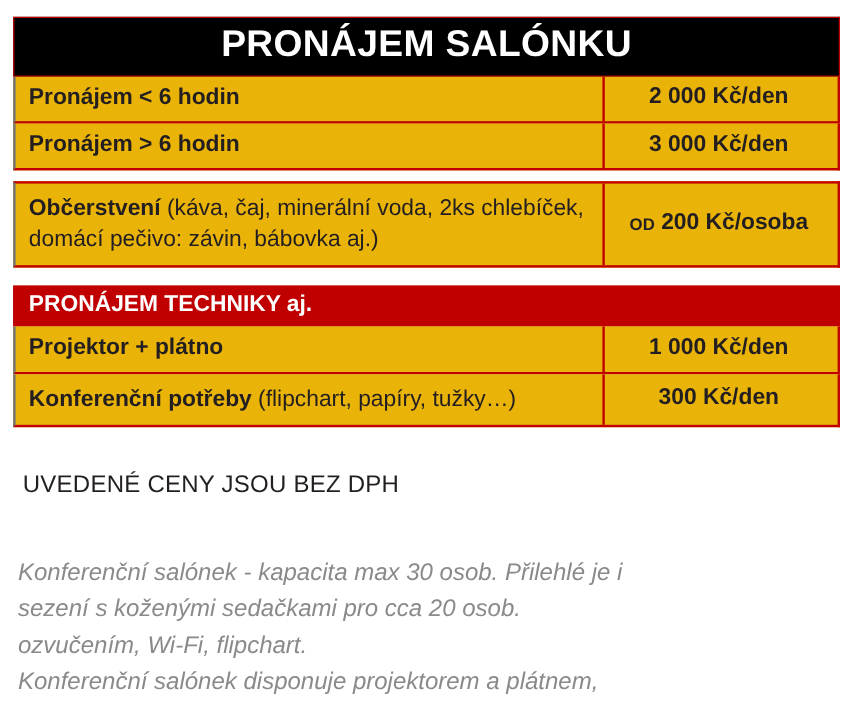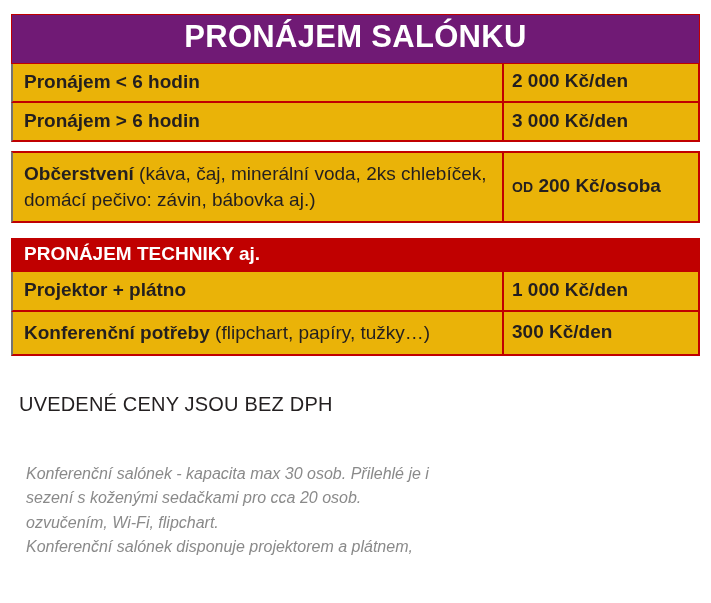--- a/index.html
+++ b/index.html
@@ -28,21 +28,21 @@
     top: 14px;
     width: 689px;
   }
   .row {
     display: flex;
     width: 100%;
     box-sizing: border-box;
   }
   
   .title-bar {
-    background: #701a75;
+    background: #000000;
     color: #ffffff;
     text-align: center;
     font-size: 31px;
     font-weight: bold;
     letter-spacing: 0.3px;
     padding: 6px 0 9px 0;
     line-height: 1.05;
     border: 1px solid #c00000;
   }
   .section-bar {
@@ -83,21 +83,21 @@
   }
   .cell-price {
     flex: 0 0 196px;
     border-left: 2px solid #c00000;
     padding: 5px 12px 6px 8px;
     font-size: 19px;
     font-weight: bold;
     text-align: right;
     display: flex;
     align-items: center;
-    justify-content: flex-start;
+    justify-content: center;
     box-sizing: border-box;
     line-height: 1.3;
   }
   .bold { font-weight: bold; }
   .normal { font-weight: normal; }
   .od {
     font-size: 14px;
     font-weight: bold;
     margin-right: 5px;
     letter-spacing: 0.2px;
@@ -109,24 +109,24 @@
   .note-vat {
     position: absolute;
     left: 19px;
     top: 393px;
     font-size: 20px;
     letter-spacing: 0.2px;
     color: #231f20;
   }
   .note-desc {
     position: absolute;
-    left: 26px;
+    left: 15px;
     top: 462px;
     width: 660px;
-    font-size: 16px;
+    font-size: 20px;
     font-style: italic;
     color: #8a8a8a;
     line-height: 1.52;
   }
   .note-desc p {
     margin: 0;
   }
 </style>
 </head>
 <body>

